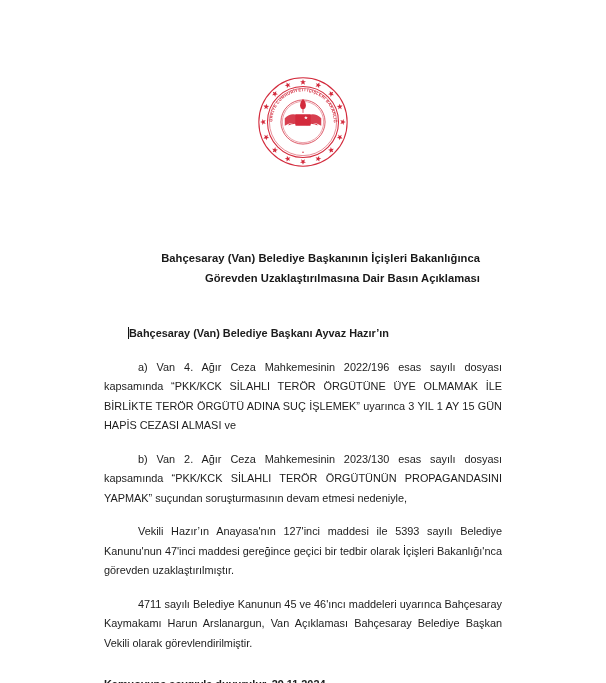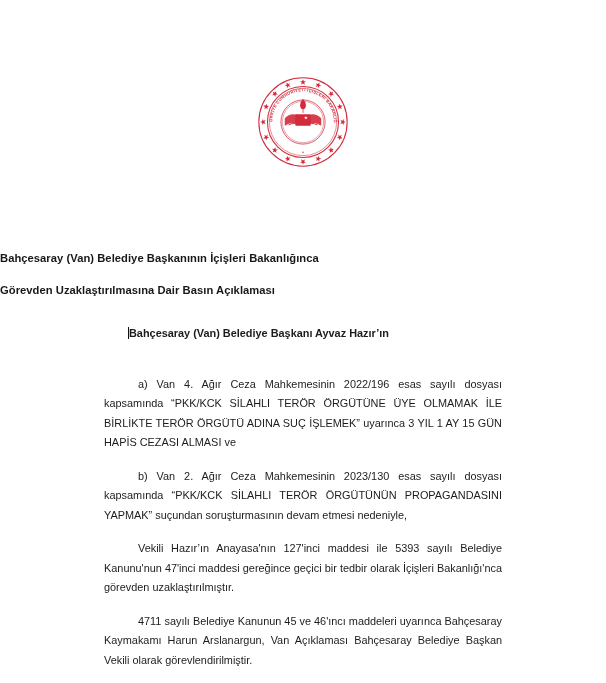--- a/index.html
+++ b/index.html
@@ -36,51 +36,51 @@
     height: 96px;
     display: block;
   }
 
   
   .title-block {
     position: absolute;
     left: 0;
     top: 252px;
     width: 480px;
-    text-align: left;
+    text-align: right;
   }
   .title-line {
     font-size: 11.2px;
     font-weight: bold;
     color: #181818;
     letter-spacing: 0.05px;
   }
   .title-line.second {
-    margin-top: 20px;
+    margin-top: 8px;
   }
 
   
   .body-block {
     position: absolute;
     left: 104px;
     top: 324px;
     width: 398px;
   }
   .para {
     font-size: 10.9px;
     line-height: 19.5px;
     text-align: justify;
     margin: 0 0 14px 0;
     color: #1c1c1c;
     hyphens: none;
   }
   .para.lead {
     text-align: left;
     font-weight: bold;
-    margin-bottom: 31px;
+    margin-bottom: 14px;
     position: relative;
     padding-left: 24px;
   }
   .para.indent {
     text-indent: 34px;
   }
   .para.closing {
     text-align: left;
     font-weight: bold;
     text-indent: 0;

